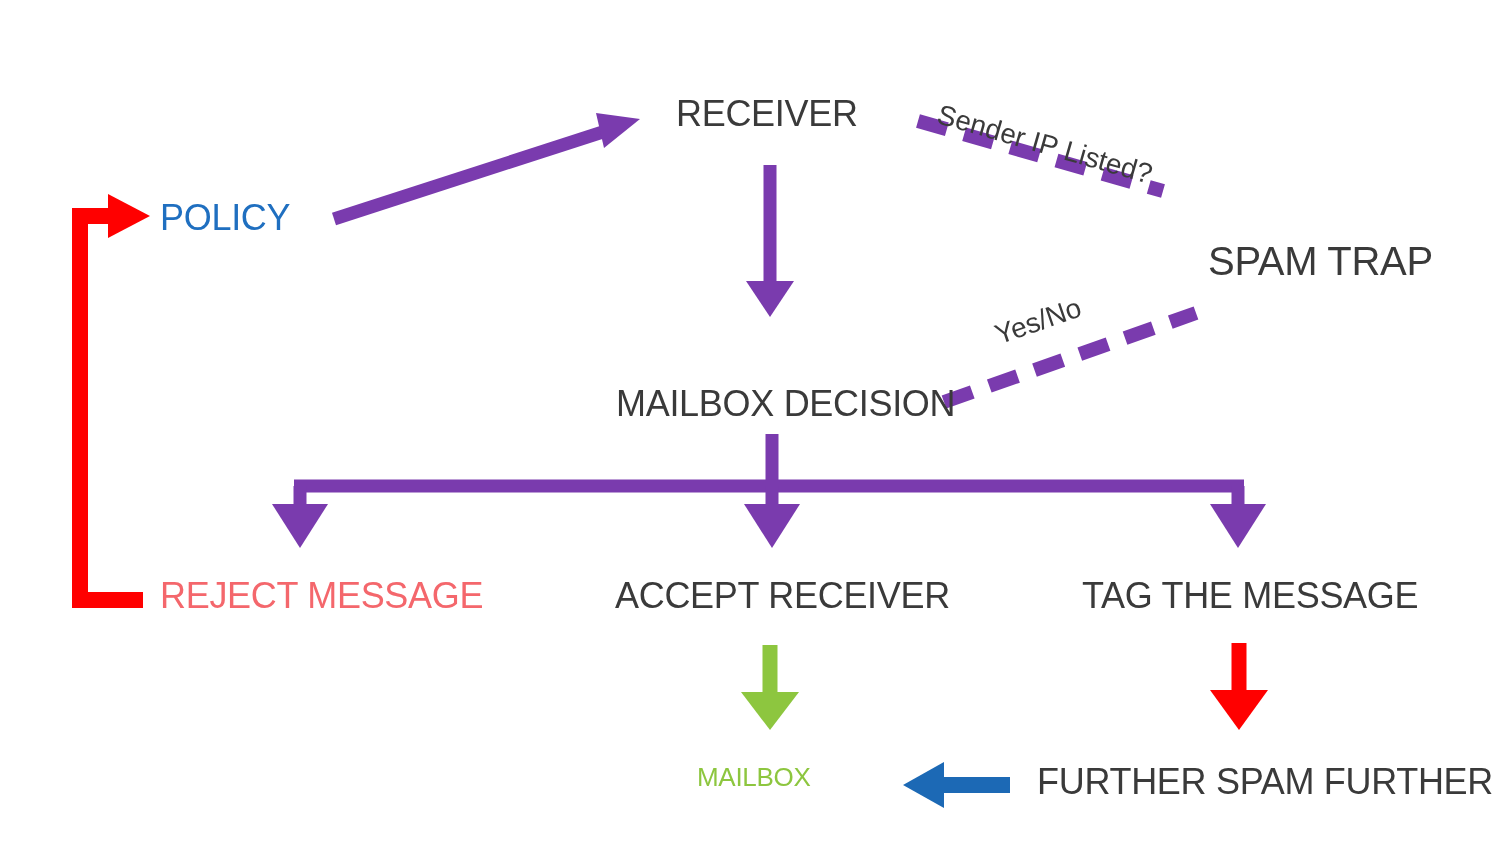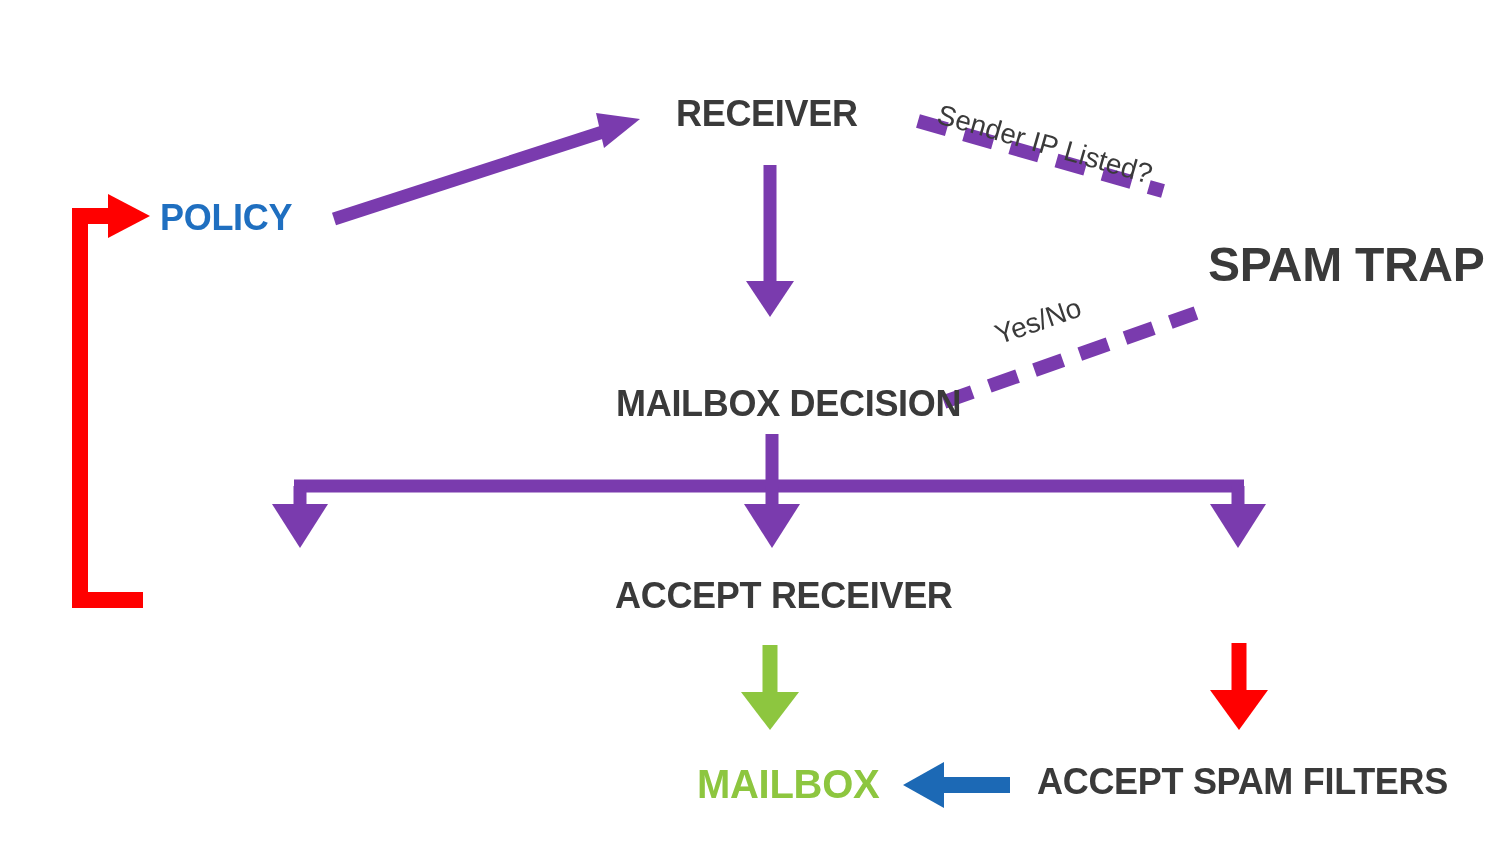--- a/index.html
+++ b/index.html
@@ -18,41 +18,41 @@
   #diagram-svg {
     position: absolute;
     left: 0;
     top: 0;
     width: 1500px;
     height: 844px;
   }
   .node-label {
     position: absolute;
     font-family: "Liberation Sans", sans-serif;
-    font-weight: bold;
+    font-weight: normal;
     white-space: nowrap;
     letter-spacing: -0.3px;
     line-height: 1;
   }
   .edge-label {
     position: absolute;
     font-family: "Liberation Sans", sans-serif;
     font-weight: normal;
     white-space: nowrap;
     line-height: 1;
     transform-origin: left center;
   }
   #lbl-sender        { left: 160px;  top: 200px; font-size: 36px; color: #1F6FC0; }
   #lbl-receiver      { left: 676px;  top: 96px;  font-size: 36px; color: #3A3A3A; }
-  #lbl-spamtrap      { left: 1208px; top: 241px; font-size: 48px; color: #3A3A3A; }
+  #lbl-spamtrap      { left: 1208px; top: 241px; font-size: 40px; color: #3A3A3A; }
   #lbl-policy        { left: 616px;  top: 386px; font-size: 36px; color: #3A3A3A; }
   #lbl-reject        { left: 160px;  top: 578px; font-size: 36px; color: #F4676C; }
   #lbl-accept        { left: 615px;  top: 578px; font-size: 36px; color: #3A3A3A; }
   #lbl-tag           { left: 1082px; top: 578px; font-size: 36px; color: #3A3A3A; }
-  #lbl-mailbox       { left: 697px;  top: 764px; font-size: 40px; color: #8DC63F; }
+  #lbl-mailbox       { left: 697px;  top: 764px; font-size: 26px; color: #8DC63F; }
   #lbl-filters       { left: 1037px; top: 764px; font-size: 36px; color: #3A3A3A; }
   #lbl-senderip      { left: 938px;  top: 100px; font-size: 28px; color: #3A3A3A;
                        transform: rotate(16deg); }
   #lbl-yesno         { left: 996px;  top: 322px; font-size: 28px; color: #3A3A3A;
                        transform: rotate(-19deg); }
 </style>
 </head>
 <body>
 
 <div id="canvas">
@@ -115,25 +115,27 @@
   </svg>
 
   <div class="node-label" id="lbl-sender">POLICY</div>
 
   <div class="node-label" id="lbl-receiver">RECEIVER</div>
 
   <div class="node-label" id="lbl-spamtrap">SPAM TRAP</div>
 
   <div class="node-label" id="lbl-policy">MAILBOX DECISION</div>
 
+  <div class="node-label" id="lbl-reject">REJECT MESSAGE</div>
 
   <div class="node-label" id="lbl-accept">ACCEPT RECEIVER</div>
 
+  <div class="node-label" id="lbl-tag">TAG THE MESSAGE</div>
 
   <div class="node-label" id="lbl-mailbox">MAILBOX</div>
 
-  <div class="node-label" id="lbl-filters">ACCEPT SPAM FILTERS</div>
+  <div class="node-label" id="lbl-filters">FURTHER SPAM FURTHER</div>
 
   <div class="edge-label" id="lbl-senderip">Sender IP Listed?</div>
 
   <div class="edge-label" id="lbl-yesno">Yes/No</div>
 
 </div>
 
 </body></html>

